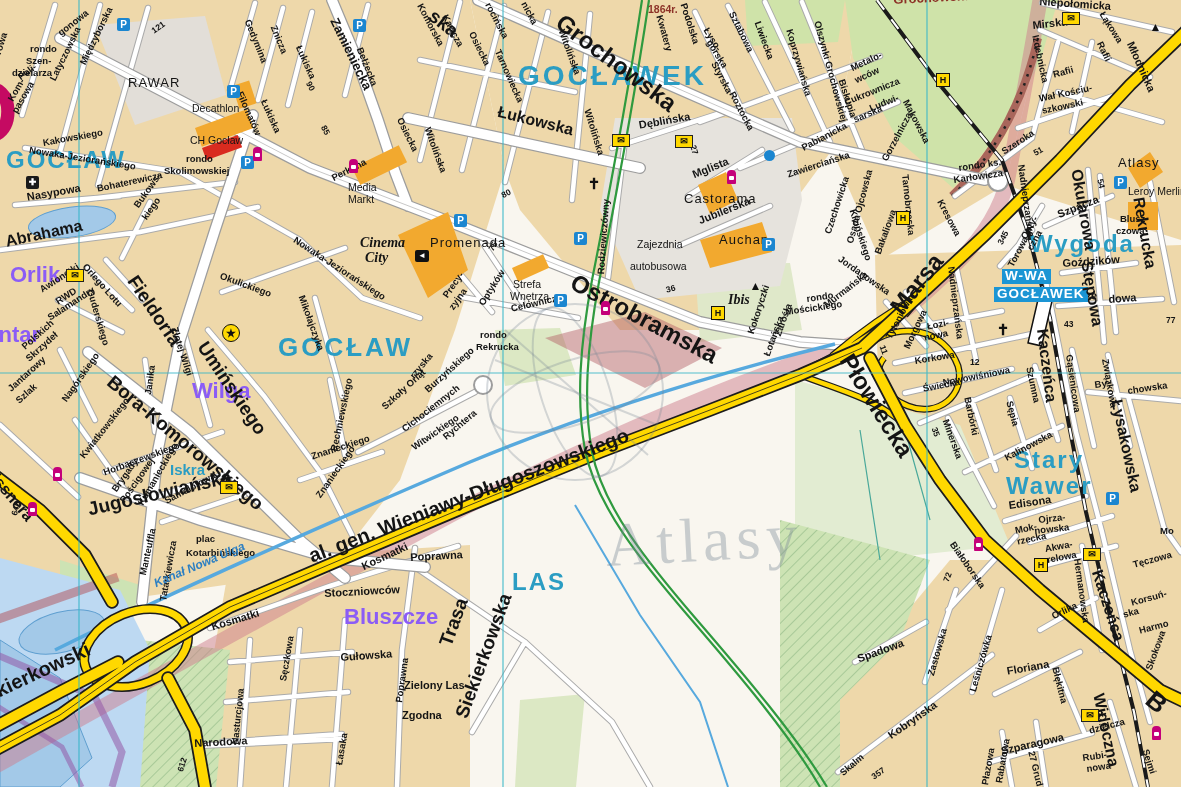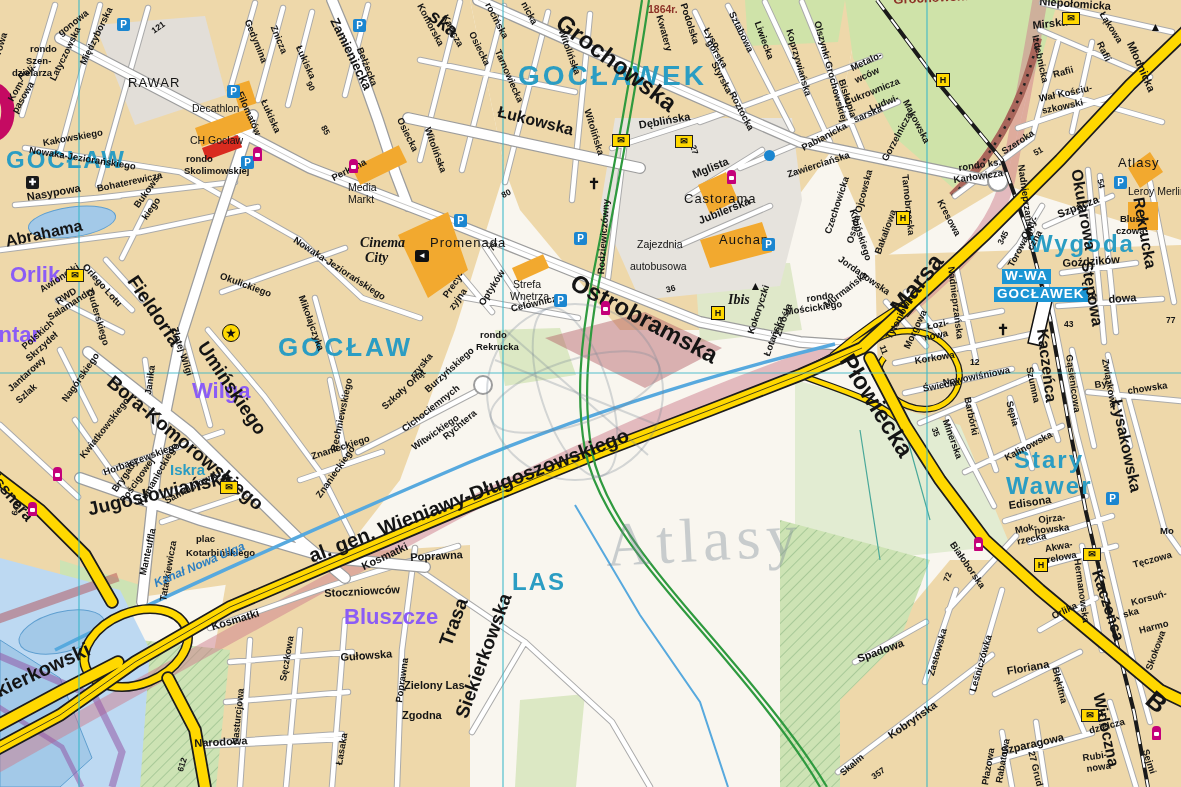--- a/index.html
+++ b/index.html
@@ -230,21 +230,21 @@
       <span class="lbl" style="left: 42px; top: 138px; transform: rotate(-10deg);">Kakowskiego</span>
       <span class="lbl" style="left: 30px; top: 145px; transform: rotate(9deg);">Nowaka-Jeziorańskiego</span>
       <span class="lbl s11" style="left: 26px; top: 192px; transform: rotate(-10deg);">Nasypowa</span>
       <span class="lbl" style="left: 96px; top: 184px; transform: rotate(-12deg);">Bohaterewicza</span>
       <span class="lbl s16" style="left: 4px; top: 234px; transform: rotate(-12deg);">Abrahama</span>
       <span class="lbl" style="left: 132px; top: 204px; transform: rotate(-55deg);">Bukows-</span>
       <span class="lbl" style="left: 140px; top: 216px; transform: rotate(-55deg);">kiego</span>
       <span class="lbl poi" style="left: 192px; top: 103px;">Decathlon</span>
       <span class="lbl poi" style="left: 190px; top: 135px;">CH Gocław</span>
       <span class="lbl" style="left: 186px; top: 154px;">rondo</span>
-      <span class="lbl" style="left: 184px; top: 166px;">Skolimowskiej</span>
+      <span class="lbl" style="left: 164px; top: 166px;">Skolimowskiej</span>
       <span class="lbl" style="left: 330px; top: 174px; transform: rotate(-27deg);">Perkuna</span>
       <span class="lbl poi" style="left: 348px; top: 182px;">Media</span>
       <span class="lbl poi" style="left: 348px; top: 194px;">Markt</span>
       <span class="lbl ser" style="left: 360px; top: 236px;">Cinema</span>
       <span class="lbl ser" style="left: 365px; top: 251px;">City</span>
       <span class="lbl poi13" style="left: 430px; top: 236px;">Promenada</span>
       <span class="lbl" style="left: 297px; top: 235px; transform: rotate(33deg);">Nowaka-Jeziorańskiego</span>
       <span class="lbl" style="left: 306px; top: 294px; transform: rotate(70deg);">Mikołajczyka</span>
       <span class="lbl num" style="left: 312px; top: 80px; transform: rotate(62deg);">90</span>
       <span class="lbl num" style="left: 327px; top: 124px; transform: rotate(62deg);">85</span>

